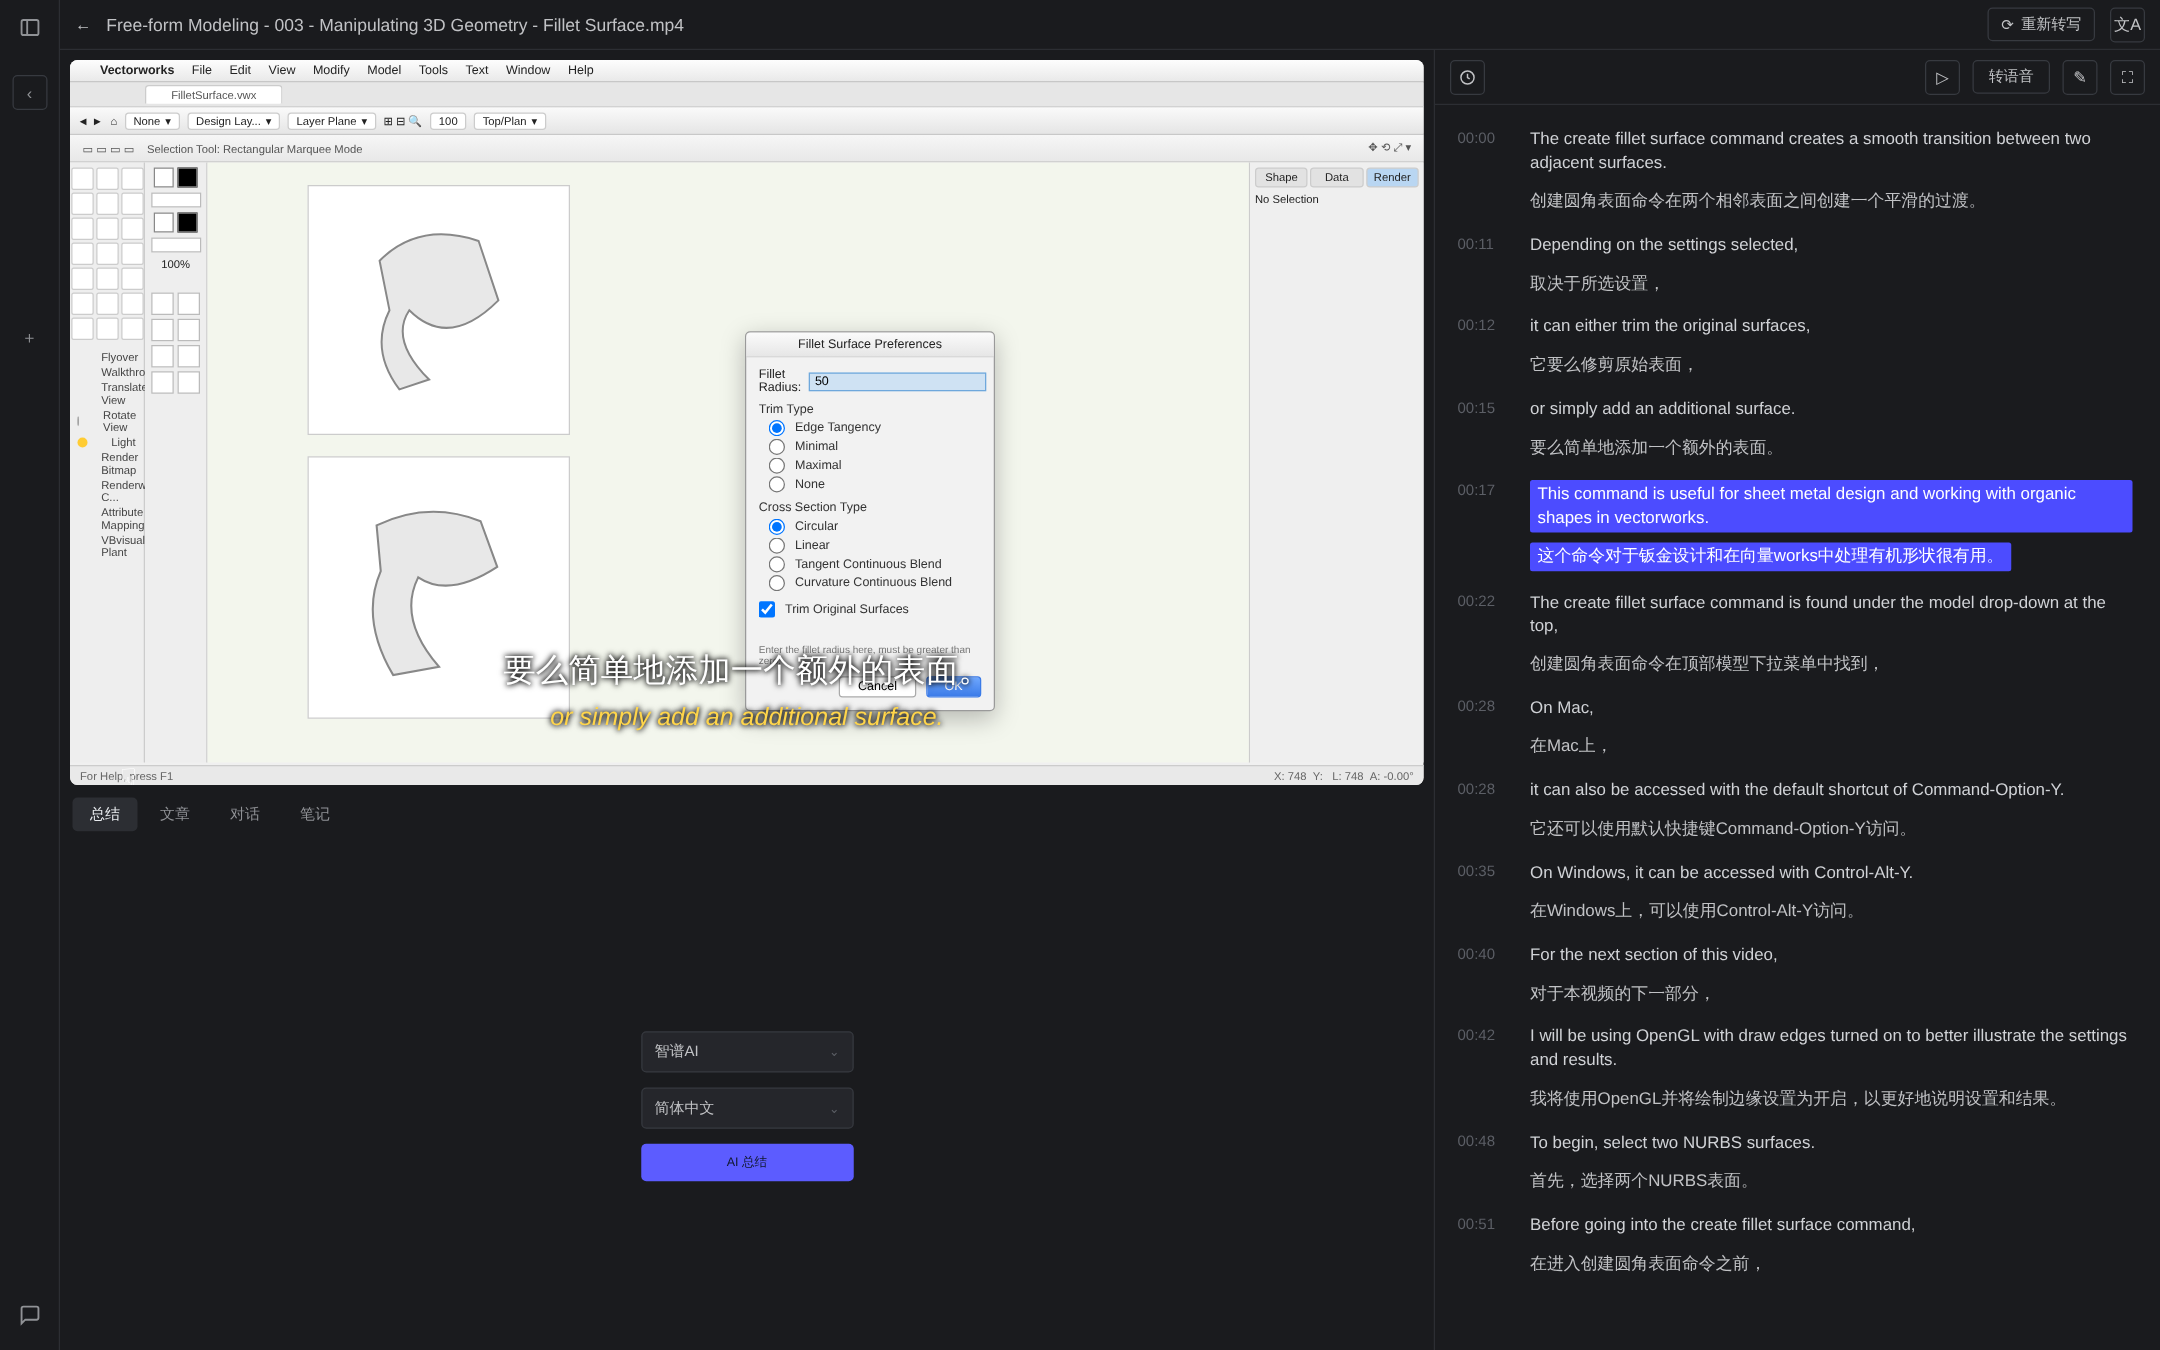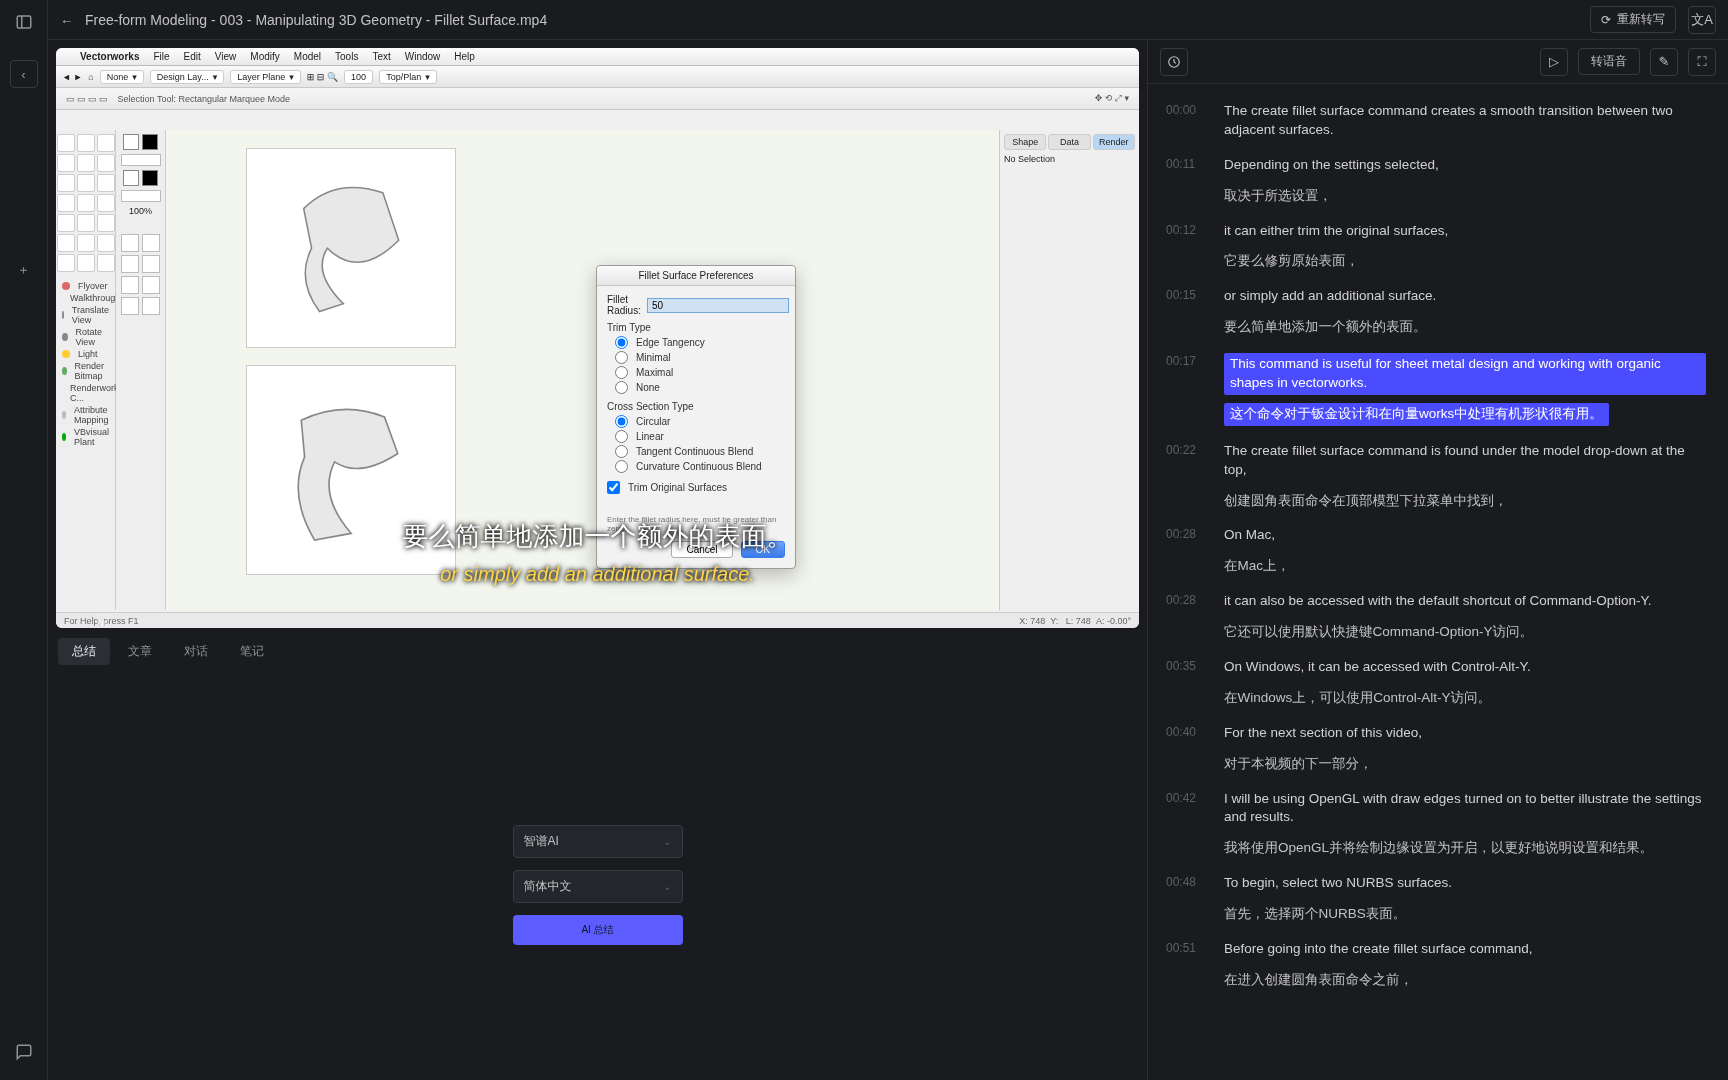--- a/index.html
+++ b/index.html
@@ -24,21 +24,21 @@
   .mac-menu .apple { font-size:12px;}
   .doc-tab { height:20px; background:#e6e6e6; border-bottom:1px solid #ccc; display:flex; align-items:center; padding-left:60px; font-size:9px; color:#555;}
   .vw-toolbar { height:22px; background:linear-gradient(#fafafa,#e5e5e5); border-bottom:1px solid #c8c8c8; display:flex; align-items:center; gap:6px; padding:0 6px; font-size:9px;}
   .vw-toolbar .chip { display:flex; align-items:center; gap:4px; padding:1px 6px; border:1px solid #ccc; border-radius:3px; background:#fff;}
   .vw-toolbar2 { height:22px; background:linear-gradient(#f6f6f6,#e8e8e8); border-bottom:1px solid #c8c8c8; display:flex; align-items:center; gap:10px; padding:0 10px; font-size:9px; color:#555;}
   .vw-body { position:absolute; top:82px; bottom:18px; left:0; right:0; display:flex;}
   .tool-col { width:60px; background:#eee; border-right:1px solid #ccc; display:flex; flex-direction:column;}
   .tool-grid { display:grid; grid-template-columns: repeat(3, 18px); gap:2px; padding:4px; justify-content:center;}
   .tool-grid .t { width:18px; height:18px; background:#fff; border:1px solid #ccc; border-radius:2px;}
   .tree { padding:4px 6px; font-size:9px; color:#444; flex:1;}
-  .tree div { display:flex; align-items:center; gap:8px; padding:1px 0;}
+  .tree div { display:flex; align-items:center; gap:19px; padding:1px 0;}
   .tree .dot{ width:8px; height:8px; border-radius:50%; }
   .attr-panel { width:50px; background:#eee; border-right:1px solid #ccc; padding:4px; display:flex; flex-direction:column; gap:4px; align-items:center;}
   .attr-panel .sw{ width:16px; height:16px; border:1px solid #888;}
   .attr-panel .sel{ width:40px; height:12px; border:1px solid #bbb; background:#fff;}
   .attr-panel .toolrow{ display:grid; grid-template-columns:repeat(2,18px); gap:3px;}
   .attr-panel .toolrow div{ width:18px; height:18px; border:1px solid #bbb; background:#fff;}
   .canvas { flex:1; background:#f3f6ed; position:relative;}
   .obj { position:absolute; background:#fff; border:1px solid #ccc; display:flex; align-items:center; justify-content:center;}
   .obj svg { width:80%; height:80%;}
   .dialog { position:absolute; left:430px; top:135px; width:200px; background:#f2f2f2; border:1px solid #9a9a9a; border-radius:4px; box-shadow:0 6px 20px rgba(0,0,0,.25); font-size:10px; color:#222;}
@@ -131,20 +131,23 @@
                 <span>File</span>
                 <span>Edit</span>
                 <span>View</span>
                 <span>Modify</span>
                 <span>Model</span>
                 <span>Tools</span>
                 <span>Text</span>
                 <span>Window</span>
                 <span>Help</span>
               </div>
+              <div class="doc-tab">
+                  <span style="background:#fff;border:1px solid #ccc;border-bottom:none;padding:2px 20px;border-radius:3px 3px 0 0">FilletSurface.vwx</span>
+                </div>
               <div class="vw-toolbar">
                 <span>◄ ►</span>
                   <span>⌂</span>
                 <span class="chip">
                     <span>None</span>
                     <span>▾</span>
                   </span>
                 <span class="chip">
                     <span>Design Lay...</span>
                     <span>▾</span>
@@ -380,20 +383,21 @@
           <span class="sq">▷</span>
           <span class="pill">转语音</span>
           <span class="sq">✎</span>
           <span class="sq">⛶</span>
         </div>
         <div class="transcript" id="transcript">
             <div class="seg">
               <div class="ts">00:00</div>
               <div class="lines">
                 <div class="en">The create fillet surface command creates a smooth transition between two adjacent surfaces.</div>
+                <div class="cn">创建圆角表面命令在两个相邻表面之间创建一个平滑的过渡。</div>
               </div>
             </div>
             <div class="seg">
               <div class="ts">00:11</div>
               <div class="lines">
                 <div class="en">Depending on the settings selected,</div>
                 <div class="cn">取决于所选设置，</div>
               </div>
             </div>
             <div class="seg">

